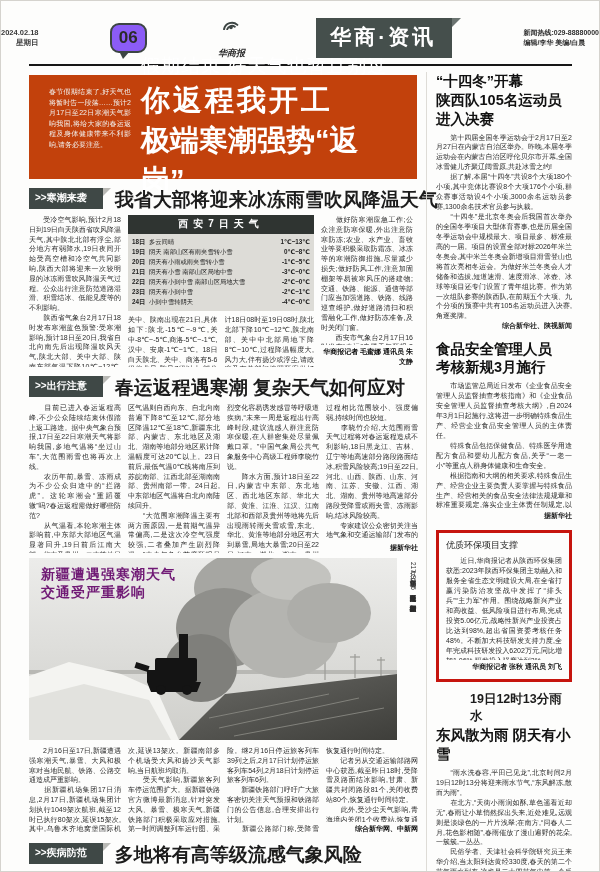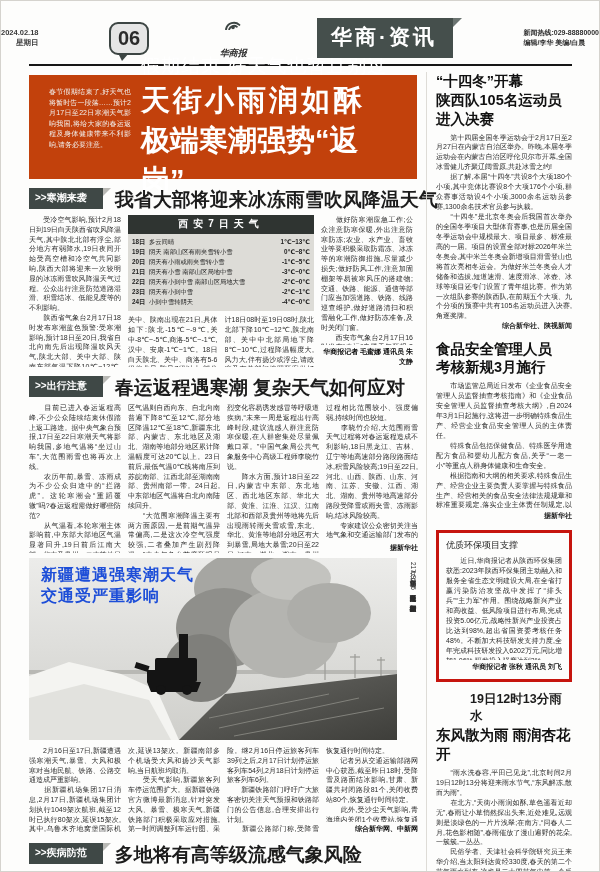--- a/index.html
+++ b/index.html
@@ -6,21 +6,21 @@
   .page {
     position:relative; width:600px; height:872px; margin:0;
     background:#fdfdfc; overflow:hidden; box-sizing:border-box;
     border:1px solid #d5d3ce;
     font-family:"Liberation Sans","DejaVu Sans",sans-serif;
     color:#1c1c1c;
   }
   
   .masthead { display:flex; align-items:center; justify-content:space-between; gap:9px; padding-top:16px; height:42px; }
   .date-block { text-align:right; font-size:7.5px; font-weight:bold; line-height:1.35; color:#3a3a3a; }
-  .pageno { position:relative; border:2.5px solid #3c4543; border-radius:9px; font-size:20px; font-weight:bold; padding:3px 7px; color:#2b2b2b; background:#e5e5e5; }
+  .pageno { position:relative; border:2.5px solid #3c4543; border-radius:9px; font-size:17px; font-weight:bold; padding:3px 7px; color:#2b2b2b; background:#8b5cf6; }
   .pageno::after { content:""; position:absolute; left:7px; bottom:-8px; width:0; height:0;
     border-left:4px solid transparent; border-right:7px solid transparent; border-top:8px solid #3c4543; }
   .logo { display:flex; flex-direction:column; align-items:center; gap:17px; }
   .logo-text { font-size:9px; font-weight:bold; font-style:italic; color:#2e2e2e; }
   .brand-box { position:relative; background:#454f4c; color:#fff; font-size:21px; font-weight:bold; letter-spacing:3px; padding:5px 16px 7px 14px; }
   .brand-box::after { content:""; position:absolute; right:-9px; top:0; width:0; height:0;
     border-left:9px solid #6b7471; border-bottom:9px solid transparent; }
   .contact { font-size:7px; font-weight:bold; line-height:1.5; color:#2f2f2f; }
   .rule { height:2px; background:#161616; margin:5px 27px 0 28px; }
 
@@ -68,21 +68,21 @@
   .cols4 .colwrap { width:92px; flex-shrink:0; display:flex; flex-direction:column; }
   .cols4 .txt { flex:1; }
   .h150 { height:150px; }
   .h88 { height:88px; }
   .h64 { height:64px; }
 
   
   .photo-wrap { display:flex; margin-top:5px; }
   .photo { position:relative; width:368px; height:182px; flex-shrink:0; background:#dcdcda; overflow:hidden; }
   .photo svg { display:block; }
-  .photo-headline { position:absolute; top:7px; left:12px; font-size:16px; font-weight:bold; color:#1d4ed8; line-height:1.3; letter-spacing:1px; }
+  .photo-headline { position:absolute; top:7px; left:12px; font-size:14px; font-weight:bold; color:#701a75; line-height:1.3; letter-spacing:1px; }
   .photo-caption { width:19px; writing-mode:vertical-rl; font-size:6.5px; line-height:1.25; padding:4px 0 0 4px; color:#2b2b2b; }
   .photo-caption .credit { font-weight:bold; margin-top:8px; }
   .photo-text { margin-top:6px; }
 
   
   .sb-story { margin-bottom:9px; }
   .sb-h { font-size:14.5px; font-weight:bold; line-height:1.3; color:#111; }
   .sb-body { font-size:7px; line-height:1.42; text-align:justify; white-space:pre-line; overflow:hidden; margin-top:4px; color:#2b2b2b; }
   .sb-byline { font-size:7px; font-weight:bold; text-align:right; margin-top:2px; }
   .red-box { border:3px solid #c6150e; padding:6px 7px 7px; margin-bottom:9px; }
@@ -123,21 +123,21 @@
   <div class="rule"></div>
 
   <div class="content">
 
     <div class="main-col">
 
       <section class="hero">
         <div class="hero-side">春节假期结束了,好天气也将暂时告一段落……预计2月17日至22日寒潮天气影响我国,将给大家的春运返程及身体健康带来不利影响,请务必要注意。</div>
         <div class="hero-main">
           <div class="hero-line1">假期结束 好天气也暂且别过</div>
-          <div class="hero-line2">天街小雨润如酥</div>
+          <div class="hero-line2">你返程我开工</div>
           <div class="hero-line3">极端寒潮强势“返岗”</div>
         </div>
       </section>
 
       <section>
         <div class="sec-head">
           <span class="sec-label">&gt;&gt;寒潮来袭</span>
           <h2 class="sec-headline" style="margin:0">我省大部将迎来冰冻雨雪吹风降温天气</h2>
         </div>
         <div class="a1-body">
@@ -366,21 +366,21 @@
 
       <div class="red-box">
         <div class="kicker">优质环保项目支撑</div>
         <div class="sb-body bh-s3">　　近日,华商报记者从陕西环保集团获悉:2023年陕西环保集团主动融入和服务全省生态文明建设大局,在全省打赢污染防治攻坚战中发挥了“排头兵”“主力军”作用。围绕战略新兴产业和高收益、低风险项目进行布局,完成投资5.06亿元,战略性新兴产业投资占比达到98%,超出省国资委考核任务48%。不断加大科技研发支持力度,全年完成科技研发投入6202万元,同比增加1.06%,研发投入强度达到2%。
 　　陕西环保集团将持续聚焦核心功能,增强核心竞争力,2024年预计实现固定资产投资6.07亿元,建设商洛市全域生活污水处理、榆阳伴生气VOCS治理、神木高新区一般工业固废综合利用处置中心等一批破解区域生态环境治理的重点项目,以优质环保项目支撑全省高质量发展和高水平保护,在陕西生态文明建设中建新功。</div>
         <div class="sb-byline">华商报记者 张秋 通讯员 刘飞</div>
       </div>
 
       <div class="sb-story">
         <div class="kicker-bold">19日12时13分雨水</div>
-        <div class="sb-h">东风散为雨 雨润杏花开</div>
+        <div class="sb-h">东风散为雨 阴天有小雪</div>
         <div class="sb-body bh-s4">　　“雨水洗春容,平田已见龙”,北京时间2月19日12时13分将迎来雨水节气,“东风解冻,散而为雨”。
 　　在北方,“天街小雨润如酥,草色遥看近却无”,春雨让小草悄然探出头来,近处难见,远观则是淡绿色的一片片浅翠;在南方,“问春人二月,花色影相随”,春雨催放了漫山遍野的花朵,一簇簇,一丛丛。
 　　民俗学者、天津社会科学院研究员王来华介绍,当太阳到达黄经330度,春天的第二个节气雨水到来,这也是二十四节气中第一个反映降水现象的节气。
 　　到了雨水节气,太阳的直射点由南半球逐渐向赤道靠近,北半球接收的日光每天都在增加,所以气温逐渐回升。来自海洋的暖湿空气开始活跃,逐渐向北进发,与北方的冷空气相遇,在两地形成降雨。
 　　这时的降雨多为绵密如织的小雨或毛毛细雨,飘飘洒洒,散落在河流湖泊,留下点点涟漪。在水汽氤氲中,山河朗润起来,天地也更加明净。这种如丝如缕、如烟似雾的春雨,历代文人墨士笔下多有描绘。杜甫说,“细雨鱼儿出,微风燕子斜”;秦观说,“一夕轻雷落万丝,霁光浮瓦碧参差”。千百年后,朱自清说,“看,像牛毛,像花针,像细丝,密密地斜织着,人家屋顶上全笼着一层薄烟”。
 　　花开花落,雨疏风轻。在这个早春时节,不妨约上三五好友,出门走一走,吹吹风,赏赏花,体味“杨柳依依江水生,杏花如雪落无声”的诗情画意。</div>
 
       </div>
 
     </aside>

